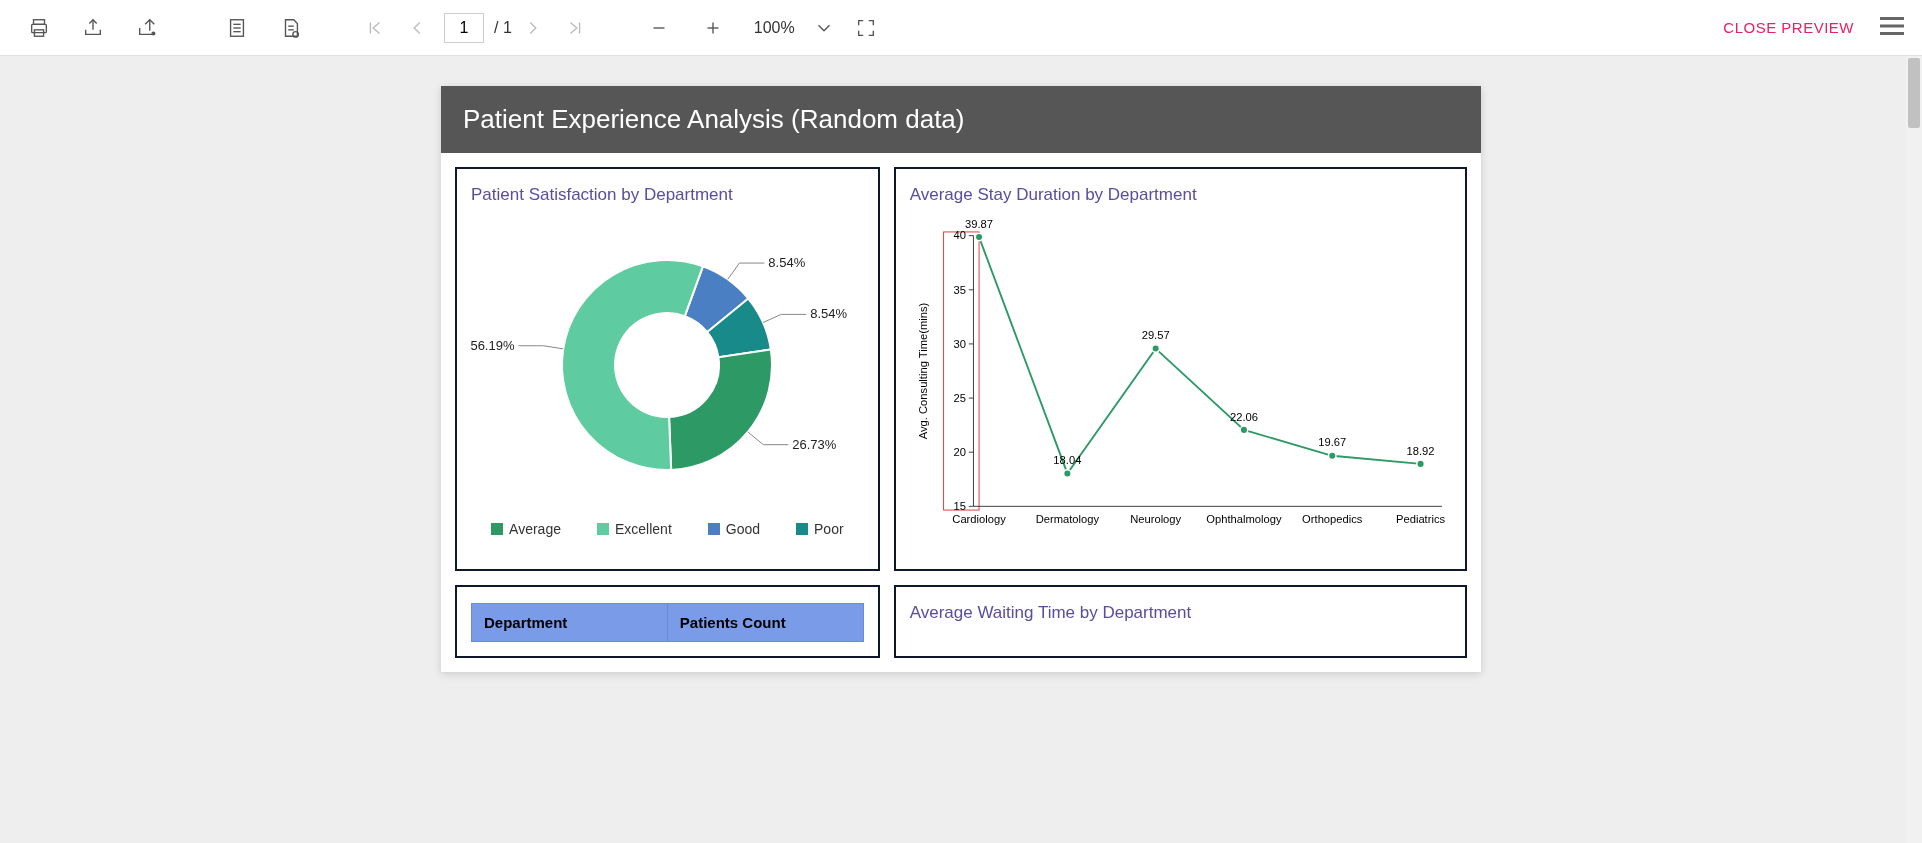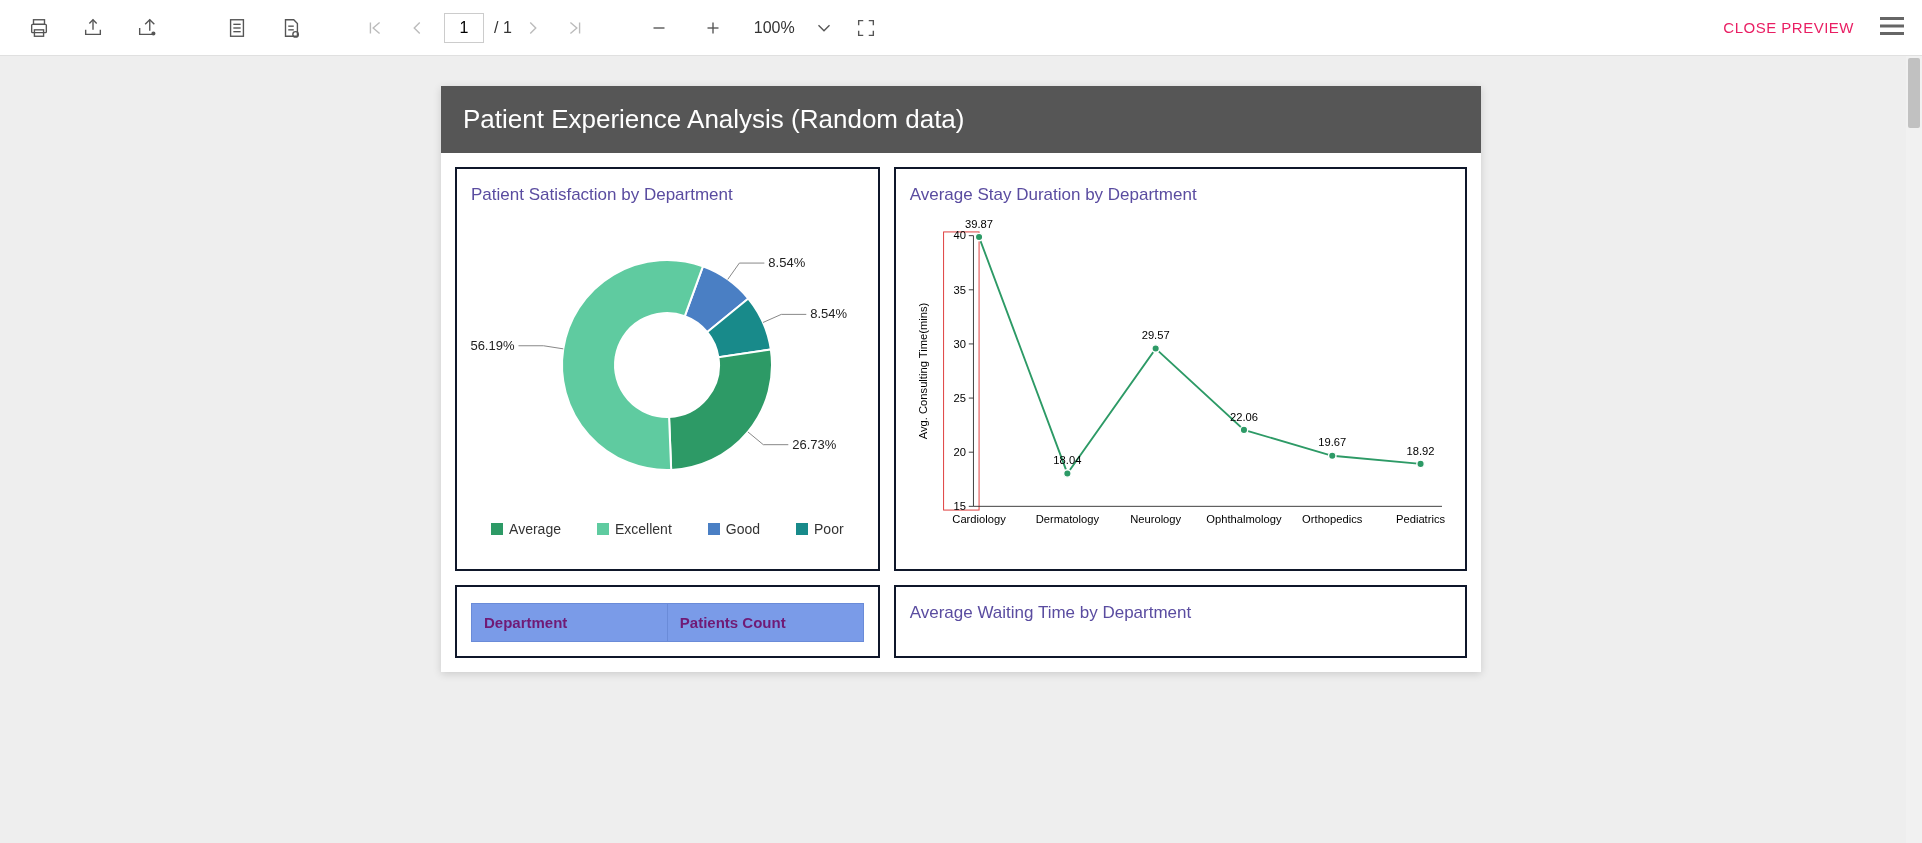--- a/index.html
+++ b/index.html
@@ -78,21 +78,21 @@
 .legend-item { display:flex; align-items:center; gap:6px; }
 .swatch { width:12px; height:12px; }
 
 
 .linechart { position:relative; height:340px; }
 .linechart svg { overflow:visible; }
 
 
 .tbl { width:100%; border-collapse:collapse; }
 .tbl th {
-  background:#7a9be8; color:#701a75; text-align:left;
+  background:#7a9be8; color:#000000; text-align:left;
   padding:10px 12px; font-weight:700; font-size:15px;
   border:1px solid #6a8bd8;
 }
 </style>
 </head>
 <body>
 
 <div class="toolbar">
   <div class="toolbar-btn">
     <svg viewBox="0 0 24 24">

